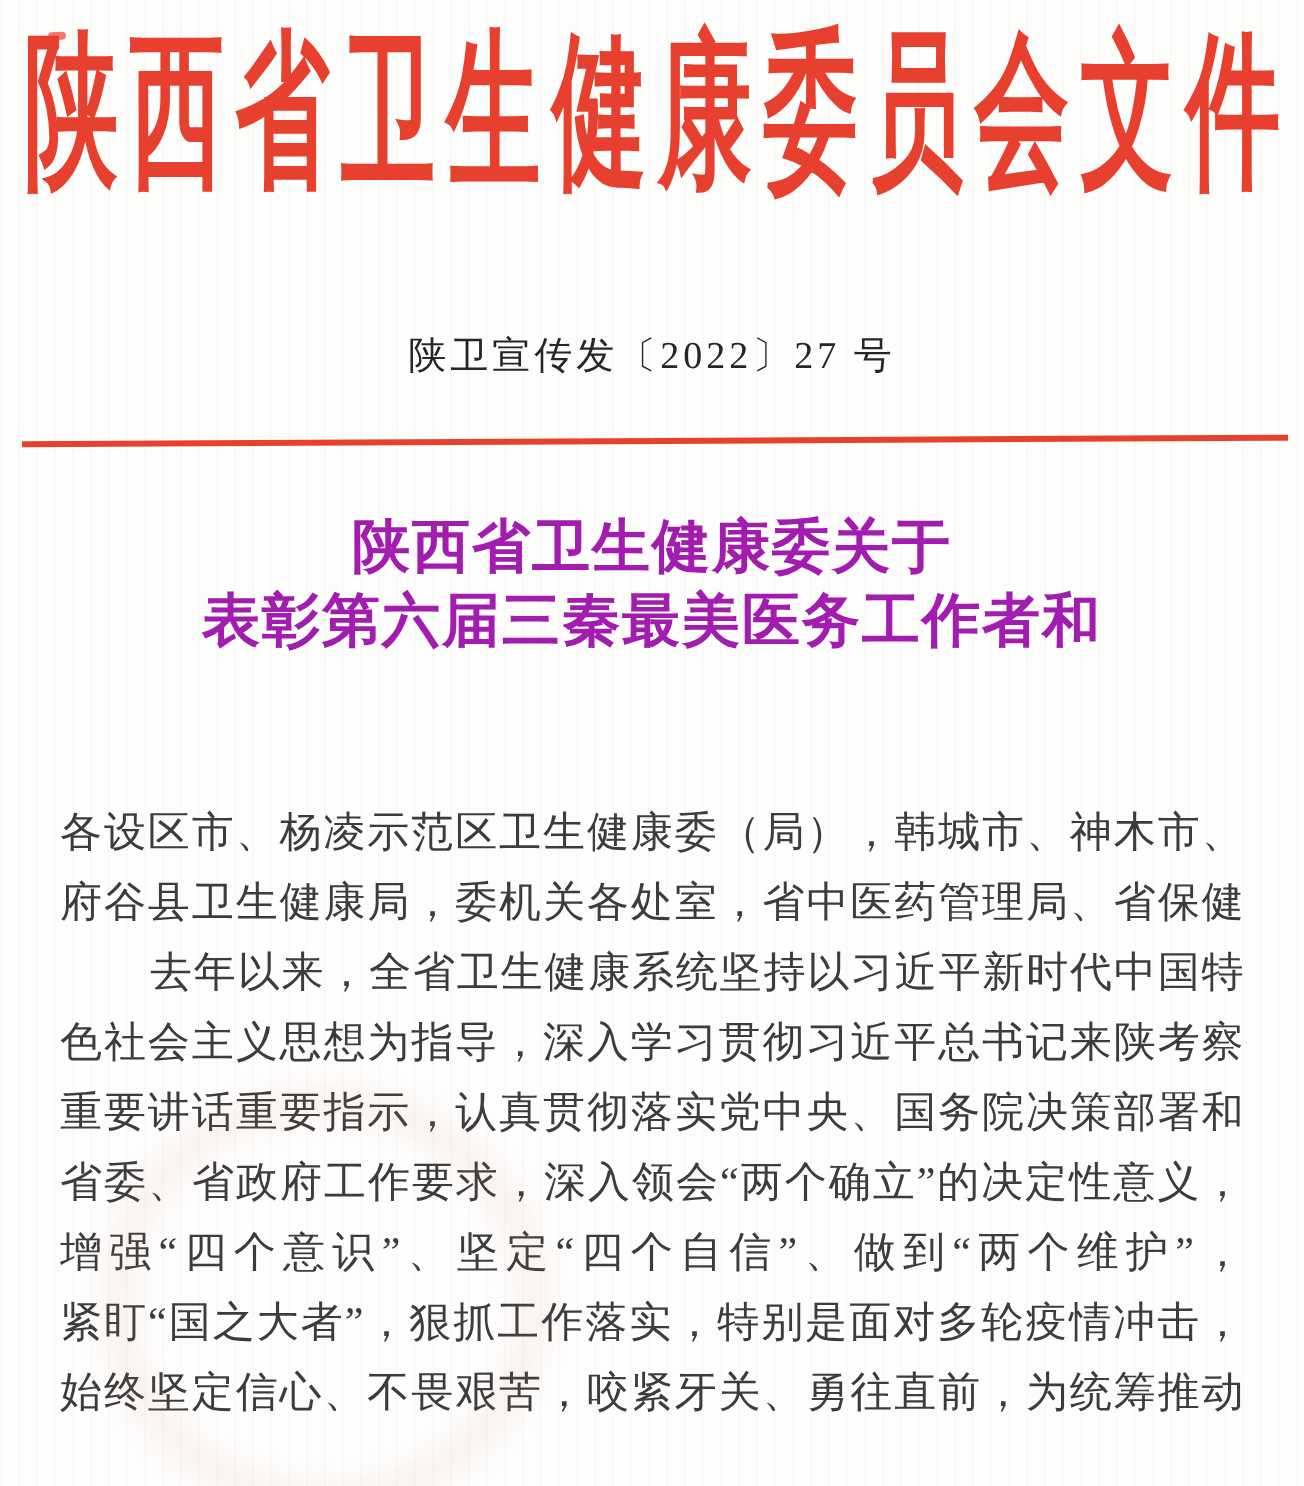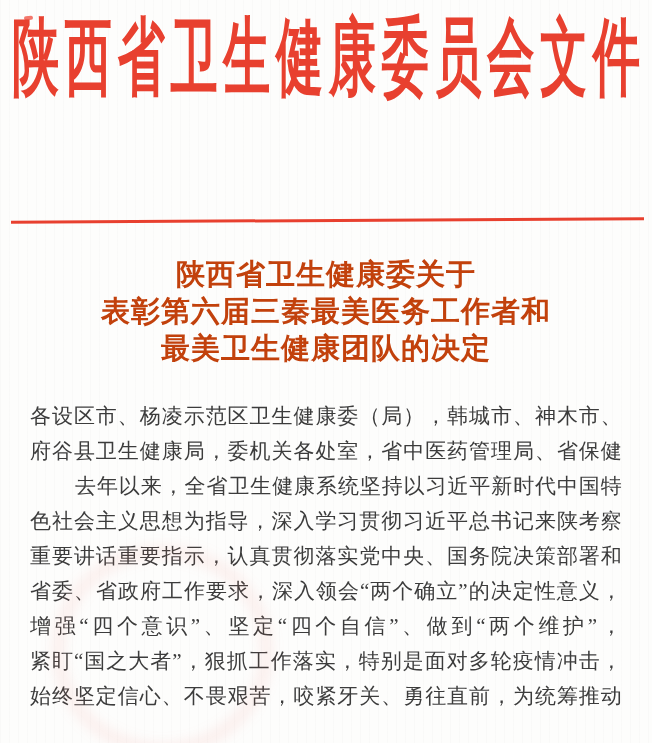--- a/index.html
+++ b/index.html
@@ -79,27 +79,27 @@
         <span>健</span>
         <span>康</span>
         <span>委</span>
         <span>员</span>
         <span>会</span>
         <span>文</span>
         <span>件</span>
       </div>
   </div>
 
+  <div class="doc-number">陕卫宣传发〔2022〕27 号</div>
 
   <div class="red-line accent-bg" style="background: rgb(232, 64, 47);"></div>
 
-  <div class="title-block" style="color: #c2410c;">
+  <div class="title-block" style="color: #a21caf;">
     <div>陕西省卫生健康委关于</div>
     <div>表彰第六届三秦最美医务工作者和</div>
-    <div>最美卫生健康团队的决定</div>
   </div>
 
   <div class="body-block" style="color: rgb(60, 60, 60);">
     <div class="jline">
         <span>各</span>
         <span>设</span>
         <span>区</span>
         <span>市</span>
         <span>、</span>
         <span>杨</span>

